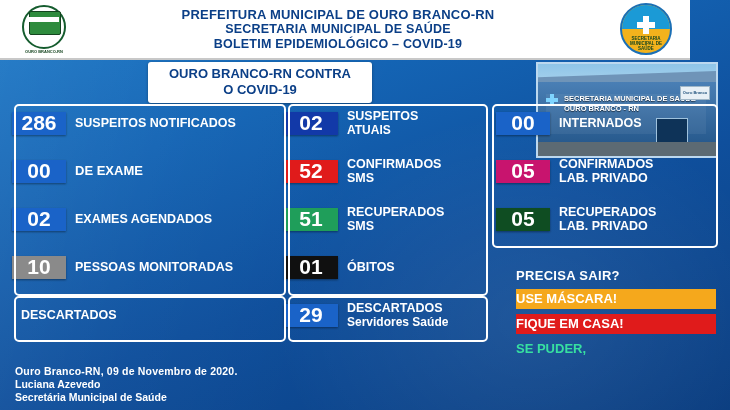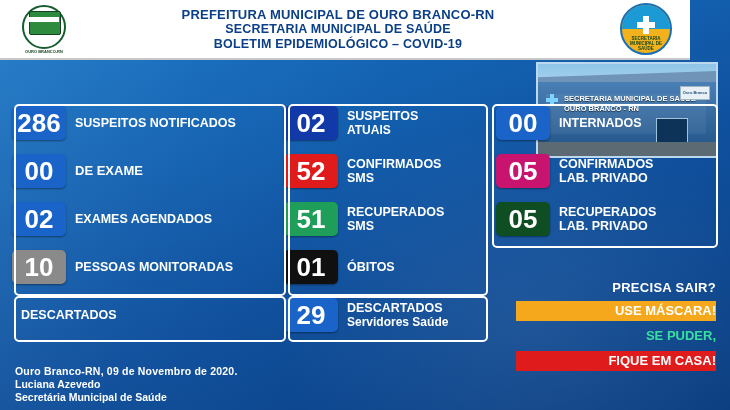--- a/index.html
+++ b/index.html
@@ -252,24 +252,24 @@
     align-items: center;
     height: 38px;
     margin-bottom: 10px;
   }
   .cell {
     display: flex;
     align-items: center;
   }
   .num {
     width: 54px;
-    height: 34px;
-    border-radius: 5px;
+    height: 23px;
+    border-radius: 0;
     color: #ffffff;
-    font-size: 26px;
+    font-size: 21px;
     font-weight: bold;
     display: flex;
     align-items: center;
     justify-content: center;
     box-shadow: 0 1px 2px rgba(0,0,0,0.4);
     flex: none;
   }
   .lbl {
     color: #ffffff;
     font-size: 12.5px;
@@ -292,23 +292,23 @@
     border: 2px solid #ffffff;
     border-radius: 5px;
     box-sizing: border-box;
     pointer-events: none;
   }
 
   
   .msg {
     position: absolute;
     right: 14px;
-    top: 280px;
+    top: 268px;
     width: 200px;
-    text-align: right;
+    text-align: left;
   }
   .msg .q {
     color: #ffffff;
     font-size: 13px;
     font-weight: bold;
     letter-spacing: 0.3px;
     margin-bottom: 6px;
   }
   .msg .bar {
     height: 20px;
@@ -358,20 +358,24 @@
       <div class="ht3">BOLETIM EPIDEMIOLÓGICO – COVID-19</div>
     </div>
 
     <div class="logo-saude">
       <div class="ls-top"></div>
       <div class="ls-cross"></div>
       <div class="ls-text">SECRETARIA MUNICIPAL DE SAÚDE</div>
     </div>
   </div>
 
+  <div class="subtitle-box">
+    <div>OURO BRANCO-RN  CONTRA</div>
+    <div>O COVID-19</div>
+  </div>
 
   <div class="photo">
     <div class="roof"></div>
     <div class="building"></div>
     <div class="wall-light"></div>
     <div class="cross-logo"></div>
     <div class="sign">
       <div>SECRETARIA MUNICIPAL DE SAÚDE</div>
       <div>OURO BRANCO - RN</div>
     </div>
@@ -485,22 +489,22 @@
 
   <div class="bracket" style="left:14px; top:104px; width:272px; height:192px;"></div>
   <div class="bracket" style="left:14px; top:296px; width:272px; height:46px;"></div>
   <div class="bracket" style="left:288px; top:104px; width:200px; height:192px;"></div>
   <div class="bracket" style="left:288px; top:296px; width:200px; height:46px;"></div>
   <div class="bracket" style="left:492px; top:104px; width:226px; height:144px;"></div>
 
   <div class="msg">
     <div class="q">PRECISA SAIR?</div>
     <div class="bar bar-mask">USE MÁSCARA!</div>
+    <div class="bar bar-home">FIQUE EM CASA!</div>
     <div class="bar bar-if">SE PUDER,</div>
-    <div class="bar bar-home">FIQUE EM CASA!</div>
   </div>
 
   <div class="footer">
     <div class="f1">Ouro Branco-RN, 09 de Novembro de 2020.</div>
     <div>Luciana Azevedo</div>
     <div>Secretária Municipal de Saúde</div>
   </div>
 </div>
 
 </body></html>

